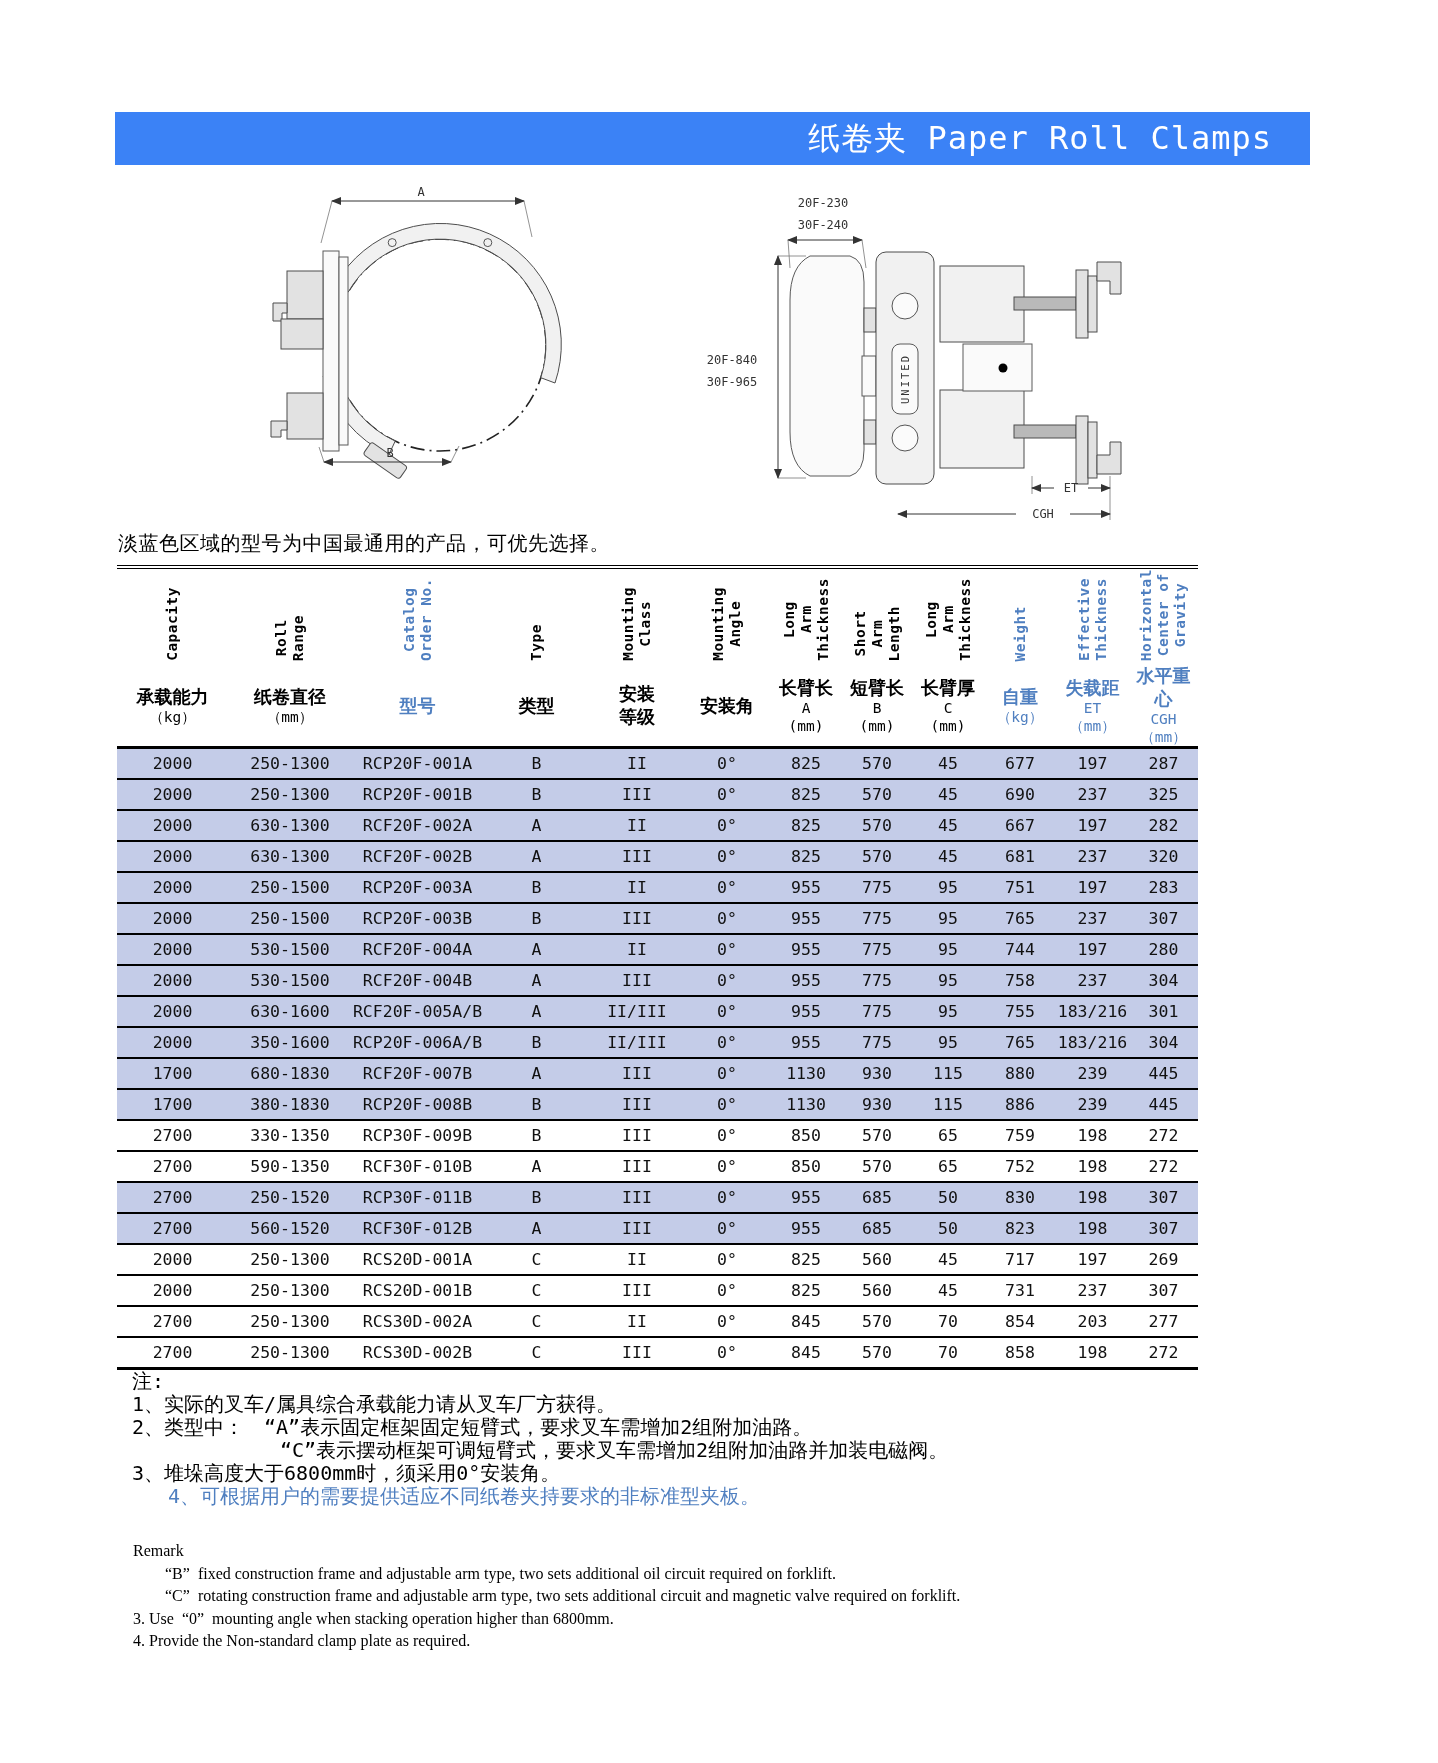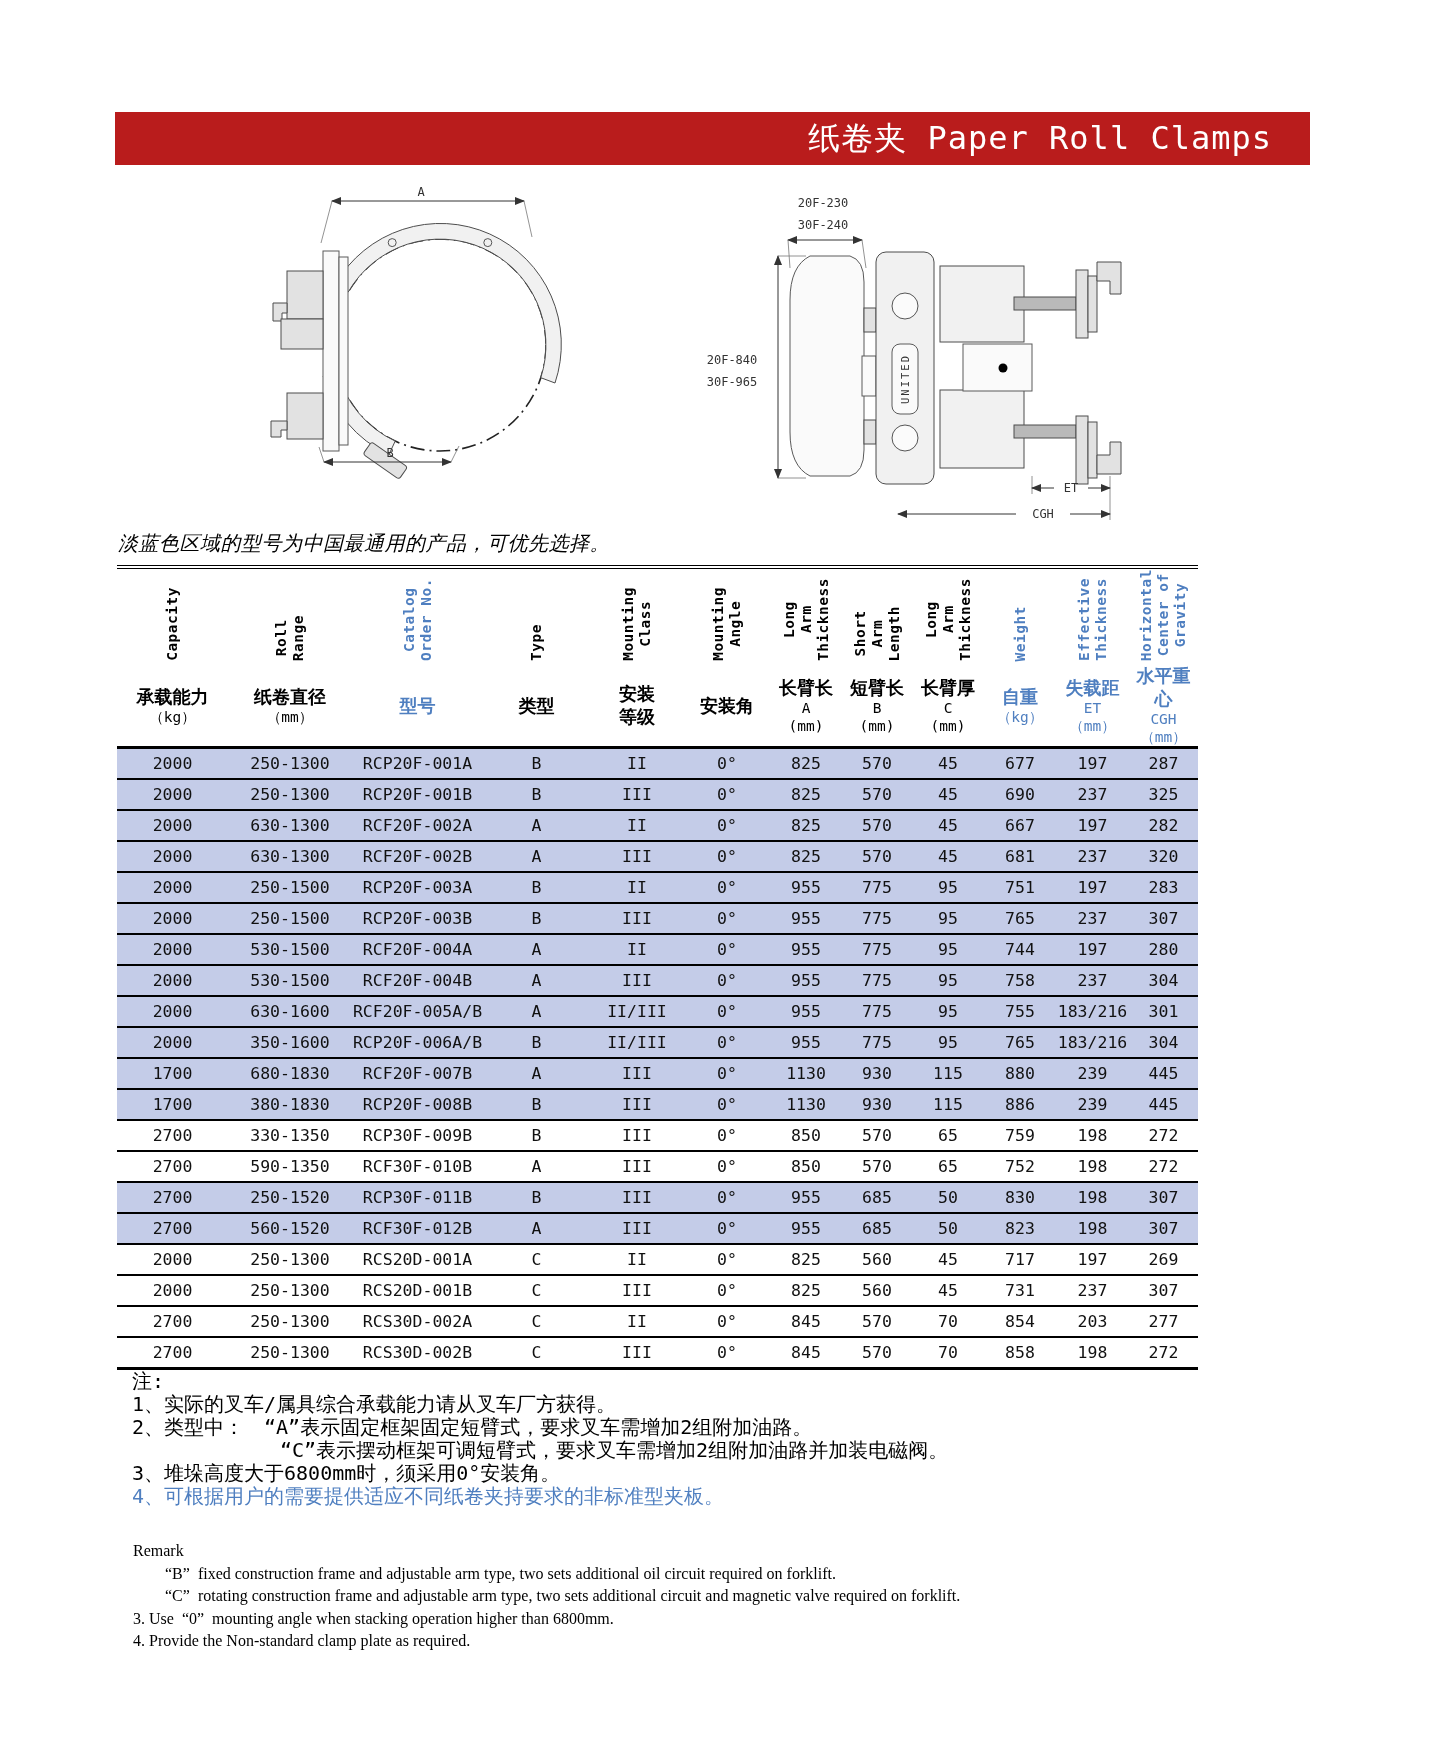--- a/index.html
+++ b/index.html
@@ -1,35 +1,35 @@
 <!DOCTYPE html>
 <html><head>
 <meta charset="utf-8">
 <style>
   html,body { margin:0; padding:0; background:#ffffff; }
   #page { position:relative; width:1438px; height:1763px; background:#fff; overflow:hidden;
           font-family:"DejaVu Sans","Liberation Sans",sans-serif; color:#000; }
 
   
-  .banner { position:absolute; left:115px; top:112px; width:1195px; height:53px; background:#b91c1c;
+  .banner { position:absolute; left:115px; top:112px; width:1195px; height:53px; background:#3b82f6;
             display:flex; align-items:center; justify-content:flex-end; box-sizing:border-box; padding-right:38px; }
   .banner-title { color:#fff; font-family:"DejaVu Sans Mono",monospace; font-size:32px; letter-spacing:1px; white-space:nowrap; }
 
   
   .draw-front { position:absolute; left:235px; top:183px; }
   .draw-side  { position:absolute; left:640px; top:176px;text-decoration:underline; }
   .dml { stroke:#333; stroke-width:1; fill:none; }
   .dxl { stroke:#777; stroke-width:0.8; fill:none; }
   .dtx { font:12px "DejaVu Sans Mono",monospace; fill:#333; }
   .part { fill:#f1f1f1; stroke:#4d4d4d; stroke-width:1; }
   .part2 { fill:#e2e2e2; stroke:#4d4d4d; stroke-width:1; }
   .part3 { fill:#fafafa; stroke:#5a5a5a; stroke-width:1; }
 
   
-  .hint { position:absolute; left:118px; top:530px; font-size:20px; letter-spacing:0.5px;font-style:italic; }
+  .hint { position:absolute; left:118px; top:530px; font-size:20px; letter-spacing:0.5px; }
 
   
   .tablewrap { position:absolute; left:117px; top:565px; }
   table { border-collapse:collapse; table-layout:fixed; width:1081px;
           border-top:4px double #000; border-bottom:3px solid #000; }
   th,td { padding:0; }
   tr.en-row th { height:92px; vertical-align:bottom; }
   .vtext { writing-mode:vertical-rl; transform:rotate(180deg); white-space:pre-line; margin:0 auto 3px;
            font-family:"DejaVu Sans Mono",monospace; font-size:14.5px; line-height:17px; letter-spacing:0.5px; color:#000; }
   tr.zh-row th { height:76px; vertical-align:middle; text-align:center; font-weight:normal; }
@@ -39,21 +39,21 @@
   tbody tr { height:29px; border-top:2px solid #000; background:#fff;padding-left:12px; }
   tbody tr:first-child { border-top:3px solid #000; }
   tbody tr.hl { background:#c4cce8; }
   tbody td { text-align:center; font-family:"DejaVu Sans Mono",monospace; font-size:16.5px; color:#111; line-height:29px; }
 
   
   .notes { position:absolute; left:132px; top:1370px; font-size:20px; line-height:23px;
            font-family:"DejaVu Sans Mono","DejaVu Sans",sans-serif; }
   .note-line { white-space:pre; }
   .note-line.indent { padding-left:148px; }
-  .note-line.blue { color:#3e6ec5; }
+  .note-line.blue { color:#3e6ec5;margin-left:36px; }
 
   
   .remark { position:absolute; left:133px; top:1540px; font-family:"Liberation Serif",serif;
             font-size:16px; line-height:22.5px; }
   .remark-line { white-space:pre; }
   .remark-line.indent { padding-left:32px; }
 </style>
 </head>
 <body>
 

